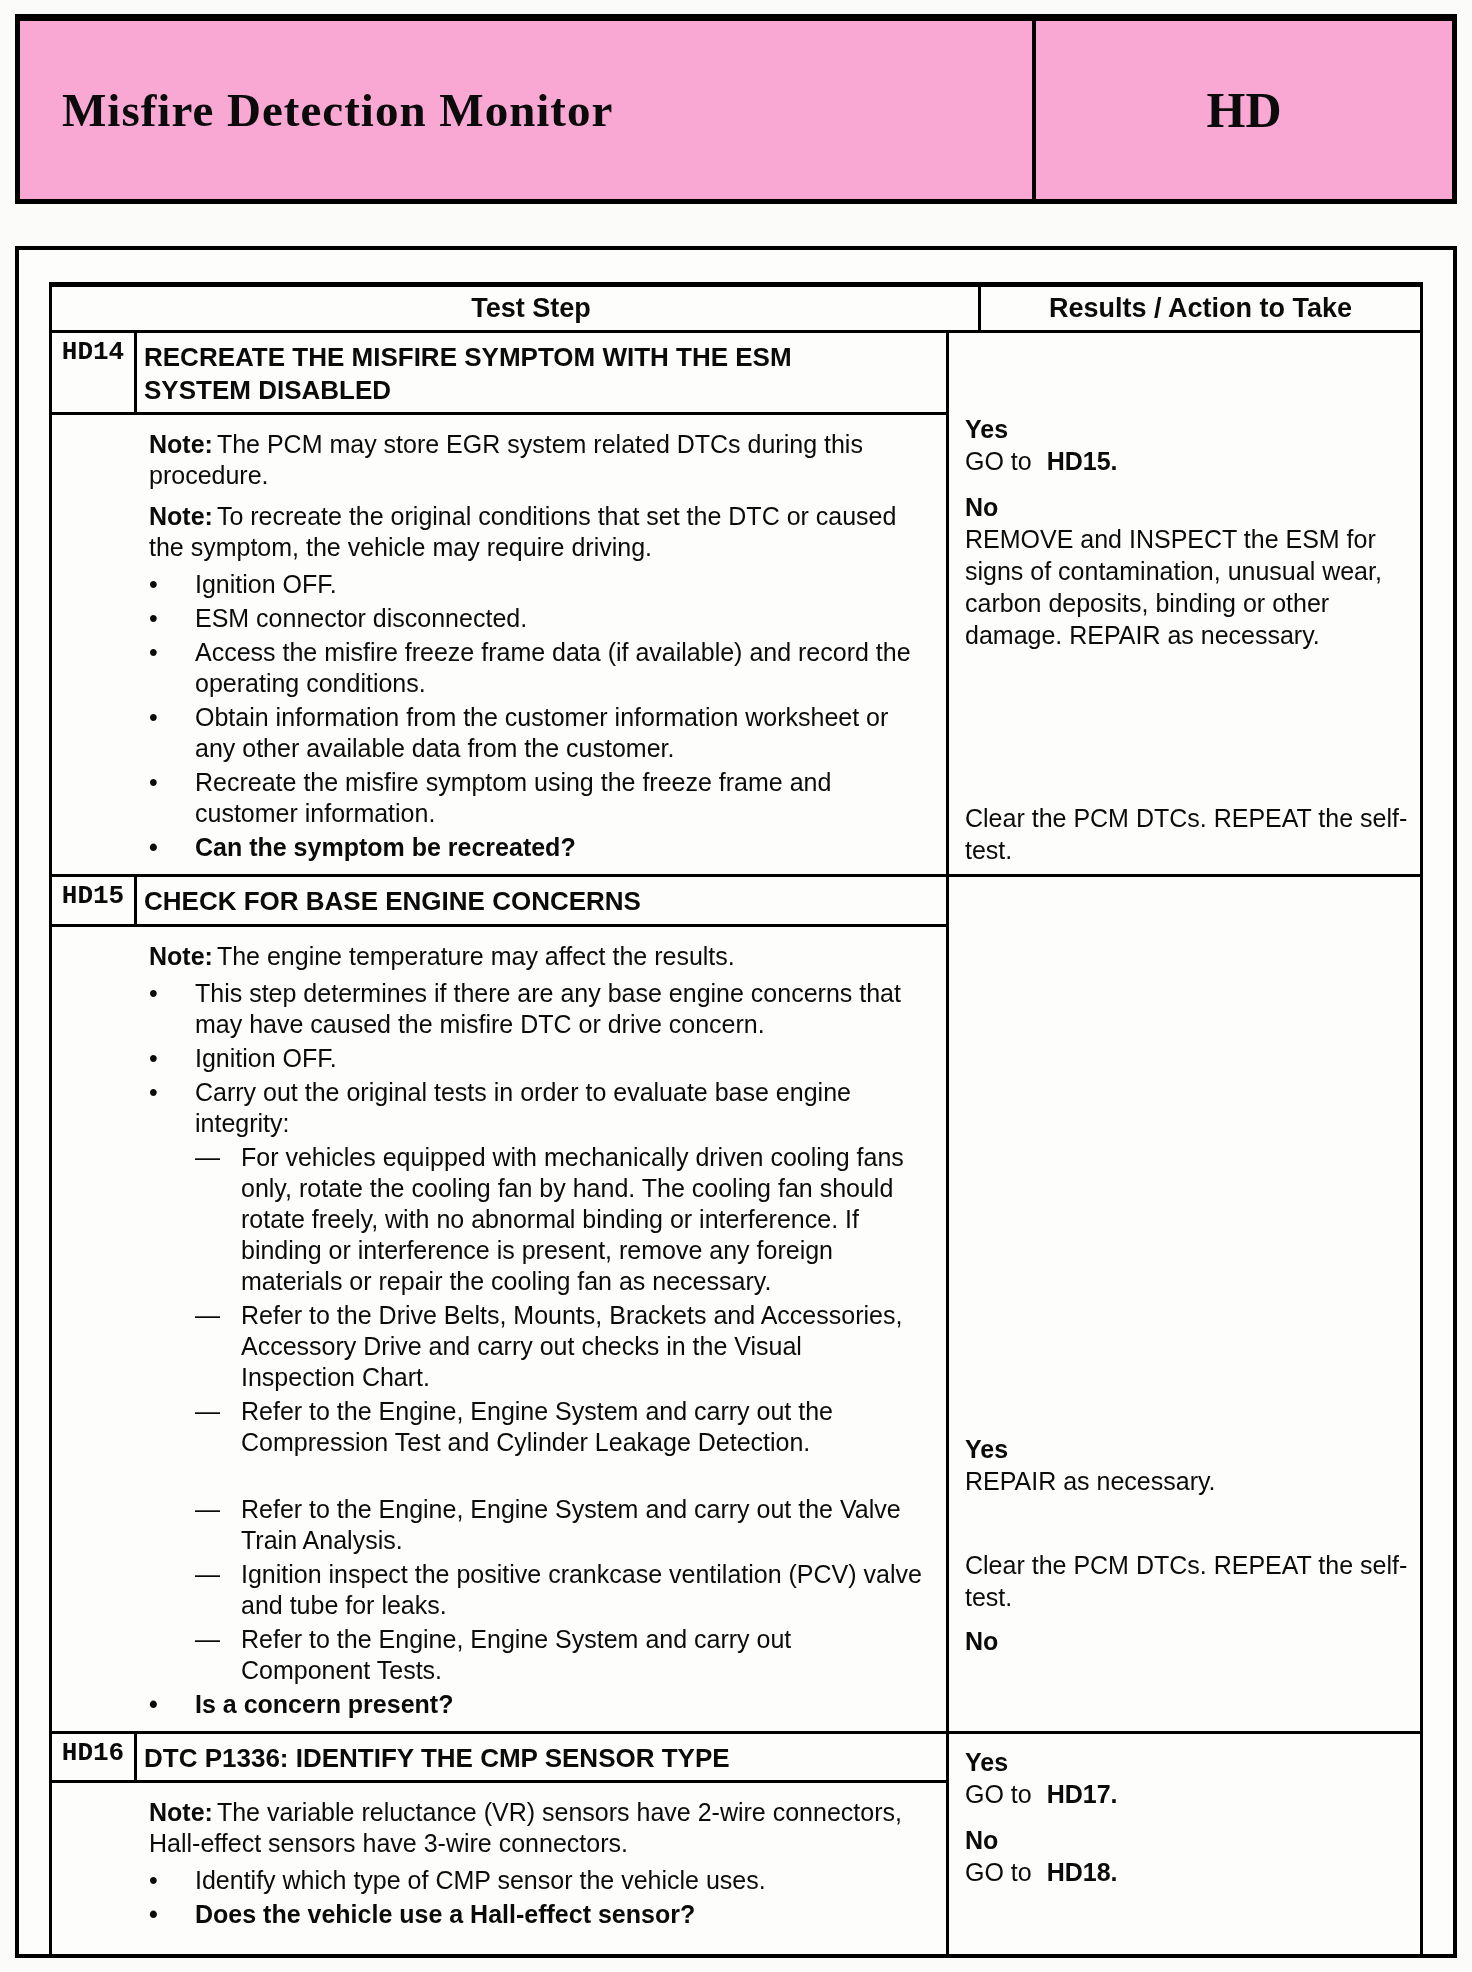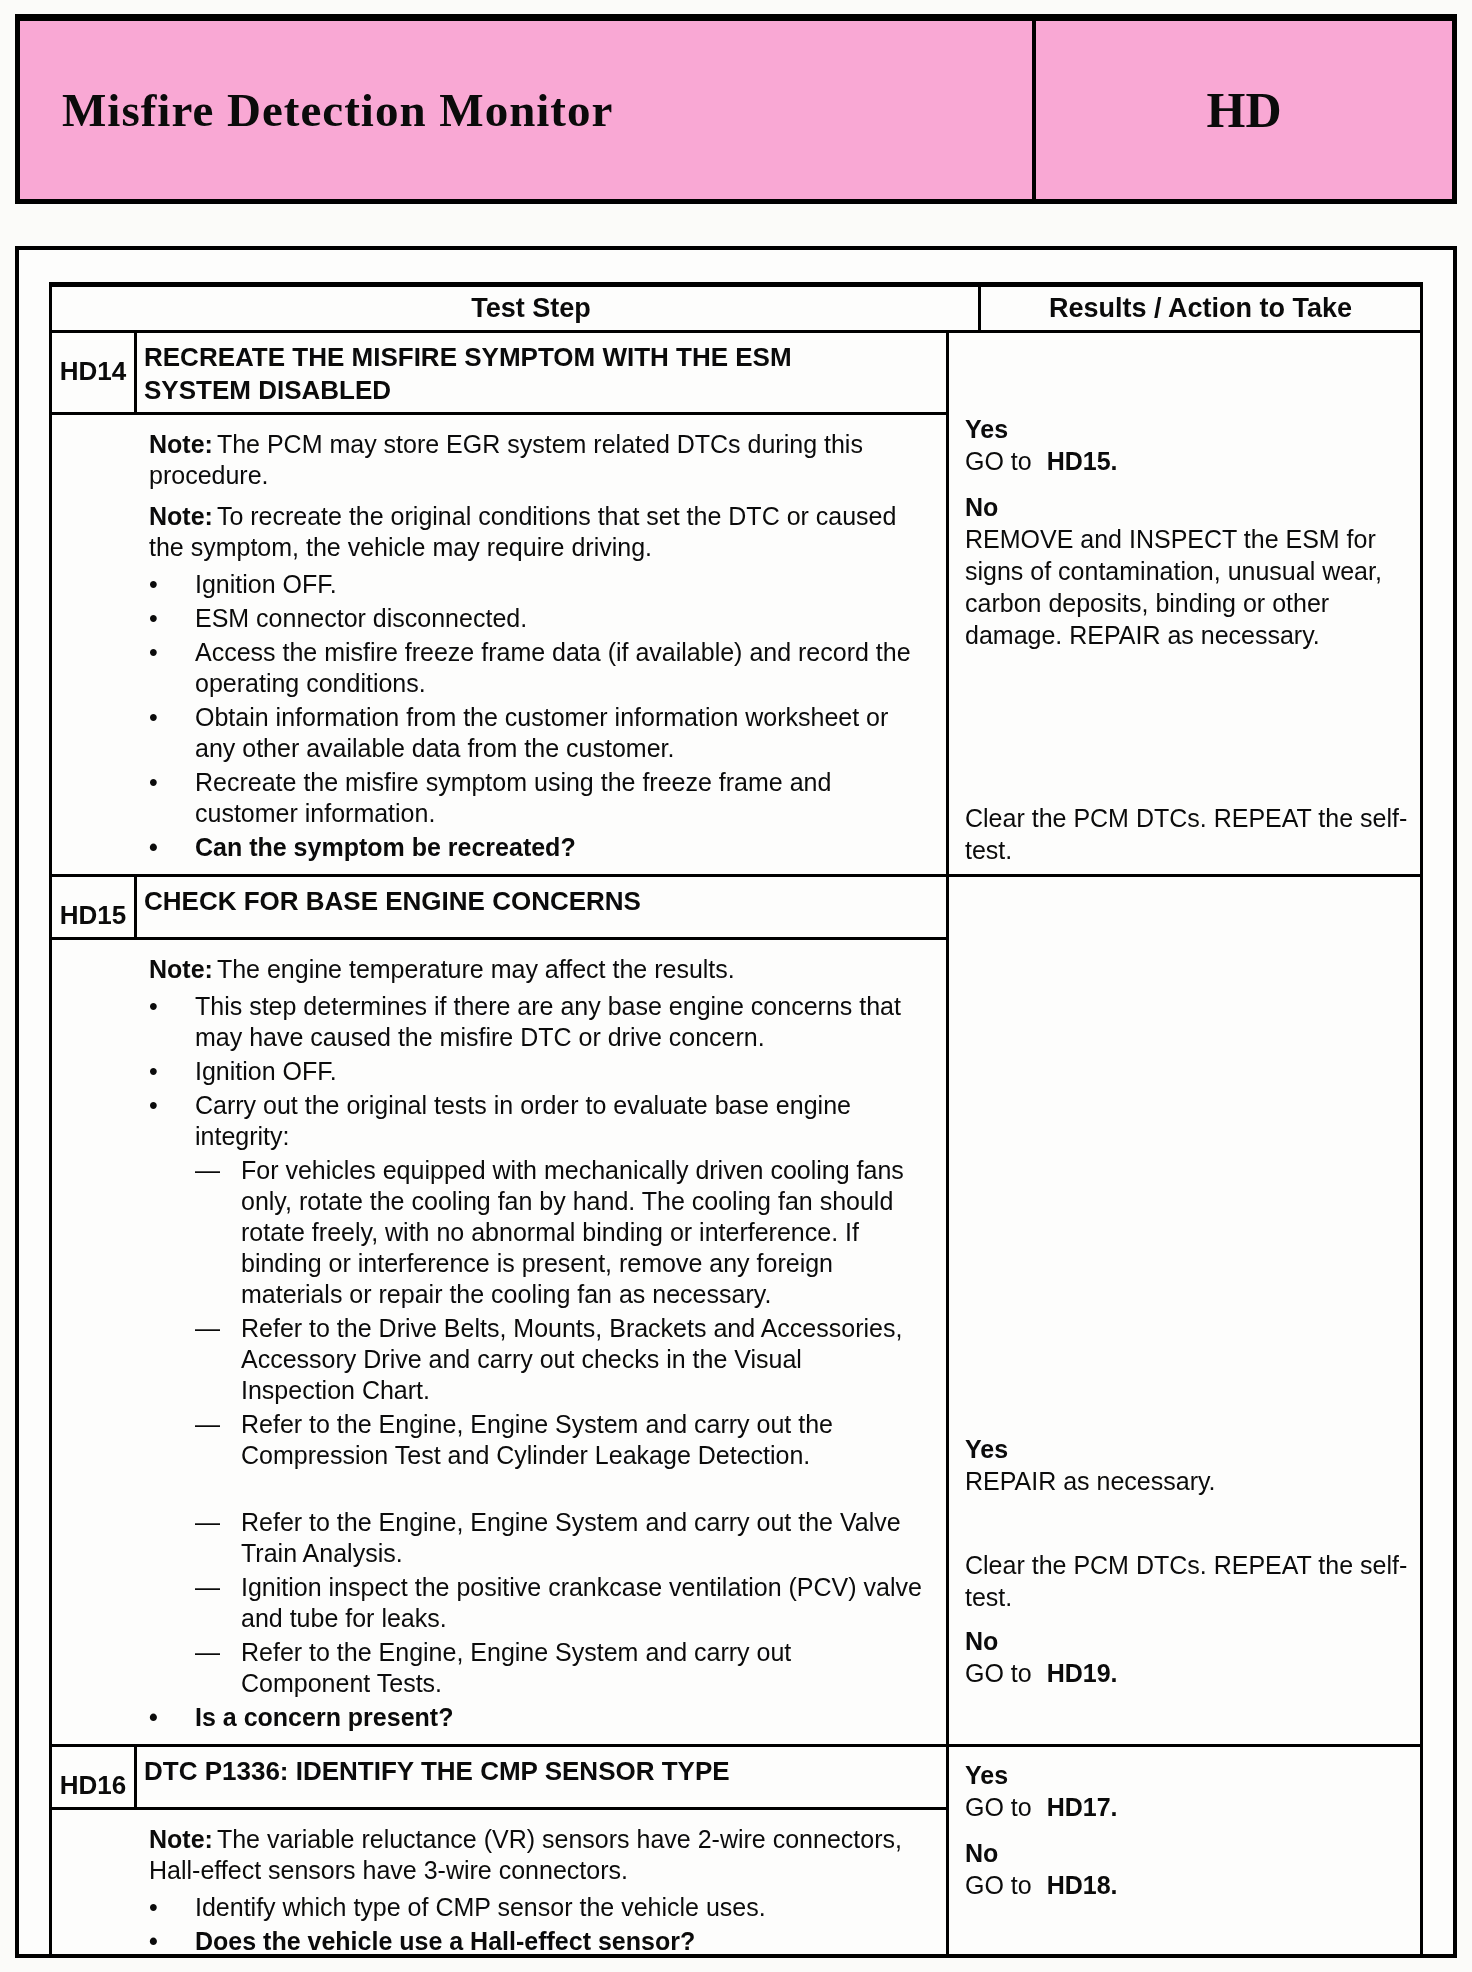--- a/index.html
+++ b/index.html
@@ -56,21 +56,21 @@
   .col-hdr .lbl { font-weight:bold; font-size:27px; }
 
   
   .step { display:flex; align-items:stretch; border-bottom:3px solid #000; }
   .step:last-child { border-bottom:none; }
   .step-left { width:897px; border-right:3px solid #000; display:flex; flex-direction:column; }
   .title-row { display:flex; border-bottom:3px solid #000; }
   .id-cell {
     width:85px; border-right:3px solid #000; flex-shrink:0;
     display:flex; align-items:flex-start; justify-content:center;
-    font-weight:bold; font-size:26px; padding-top:23px; padding-bottom:6px;
+    font-weight:bold; font-size:26px; padding-top:4px; padding-bottom:6px;font-family:Liberation Mono, monospace;
   }
   .title-cell {
     flex:1; font-weight:bold; font-size:26px; line-height:1.25;
     padding:8px 120px 6px 7px;
   }
   .step-body {
     flex:1; padding:4px 24px 8px 97px; font-size:25px; line-height:1.24;
   }
   .note { margin:10px 0 6px 0; }
   .note b { margin-right:4px; }
@@ -224,21 +224,20 @@
         <div class="res-cell pt-hd15">
           <div>
             <p class="rlabel">Yes</p>
             <p>REPAIR as necessary.</p>
           </div>
           <div class="gap-mid"></div>
           <p>Clear the PCM DTCs. REPEAT the self-test.</p>
           <div class="gap-sm"></div>
           <div>
             <p class="rlabel">No</p>
-            <p class="go"><span>GO to</span><b class="ref">HD19.</b></p>
           </div>
         </div>
       </div>
 
       <div class="step" style="min-height:240px">
         <div class="step-left">
           <div class="title-row">
             <div class="id-cell">HD16</div>
             <div class="title-cell" style="padding-right:20px">DTC P1336: IDENTIFY THE CMP SENSOR TYPE</div>
           </div>

